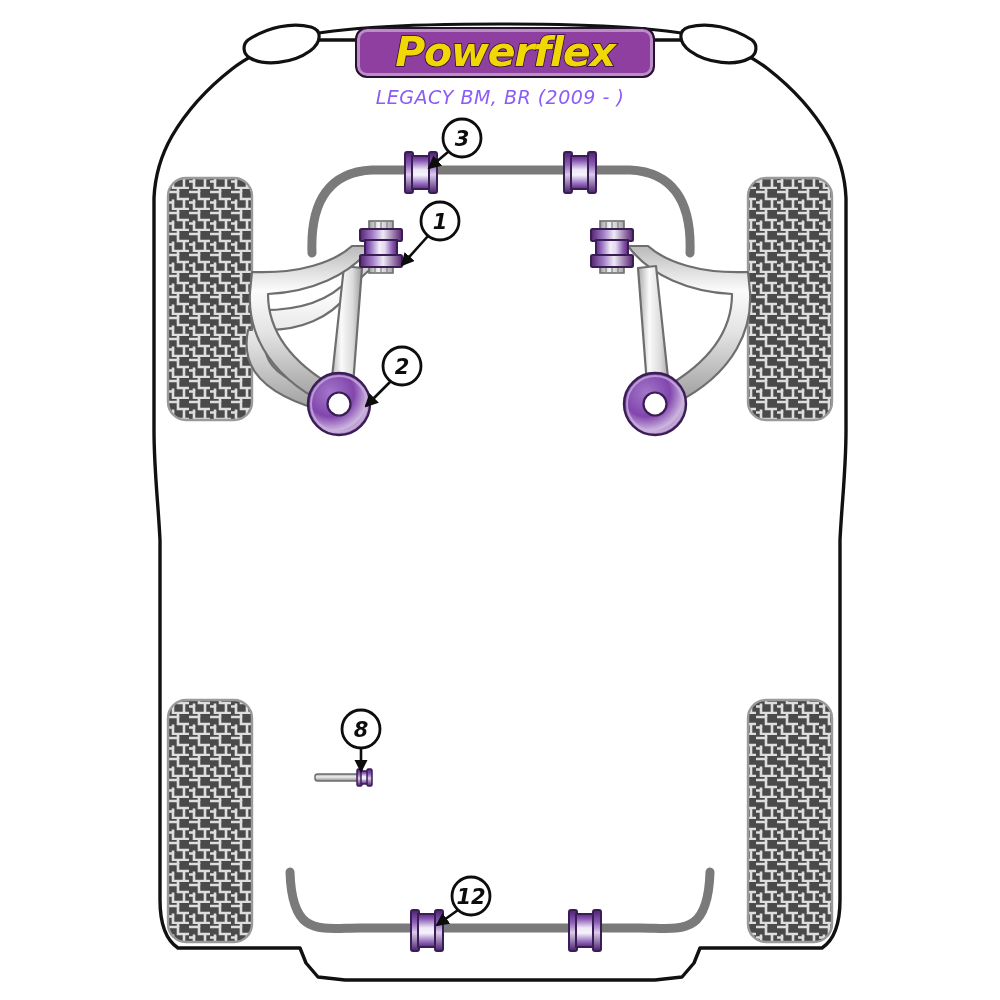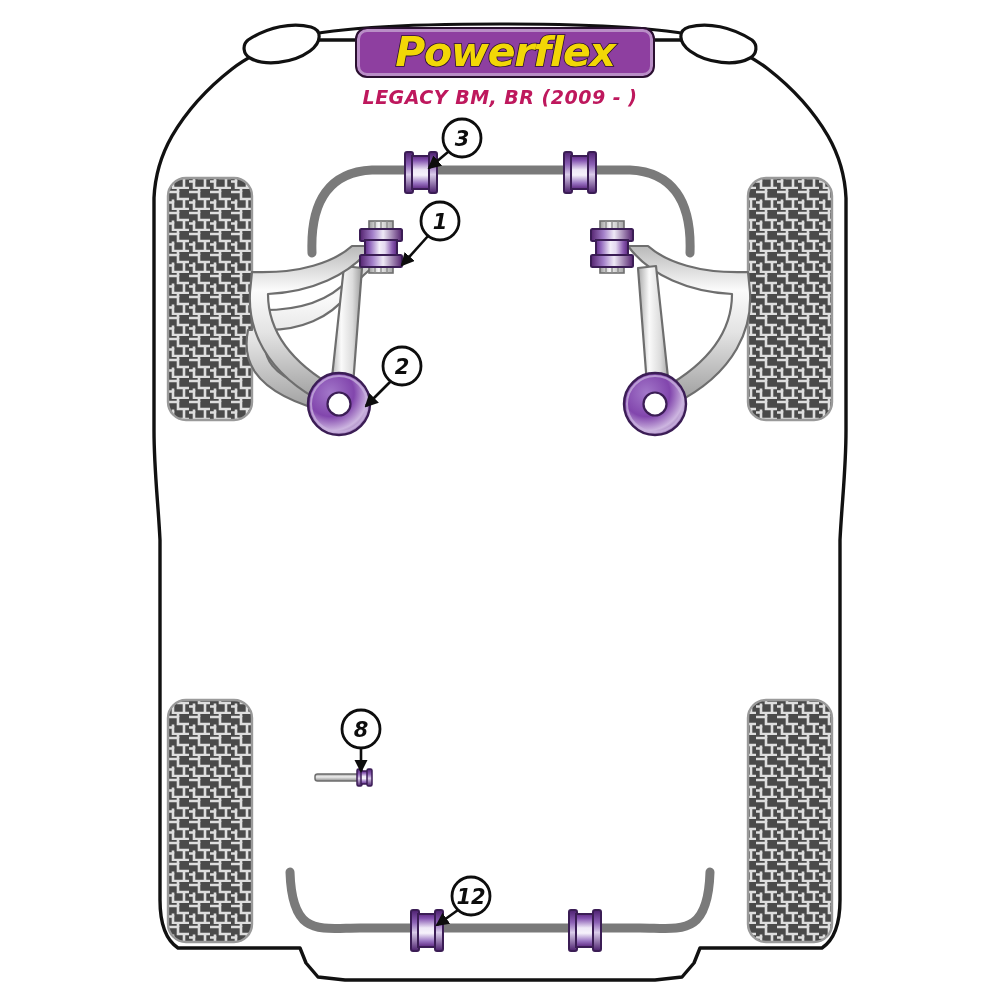--- a/index.html
+++ b/index.html
@@ -65,23 +65,23 @@
     color: #F2D706;
     -webkit-text-stroke: 1.6px #2a1030;
     paint-order: stroke fill;
     font-family: "DejaVu Sans", sans-serif;
   }
   #model-text {
     left: 300px;
     top: 86px;
     width: 400px;
     font-size: 19px;
-    font-weight: bold;
+    font-weight: normal;
     font-style: italic;
-    color: #be185d;
+    color: #8b5cf6;
     letter-spacing: 0.5px;
     font-family: "DejaVu Sans", sans-serif;
   }
   .callout-num {
     font-family: "DejaVu Sans", sans-serif;
     font-size: 21px;
     font-weight: bold;
     font-style: italic;
     fill: #0d0d0d;
   }

